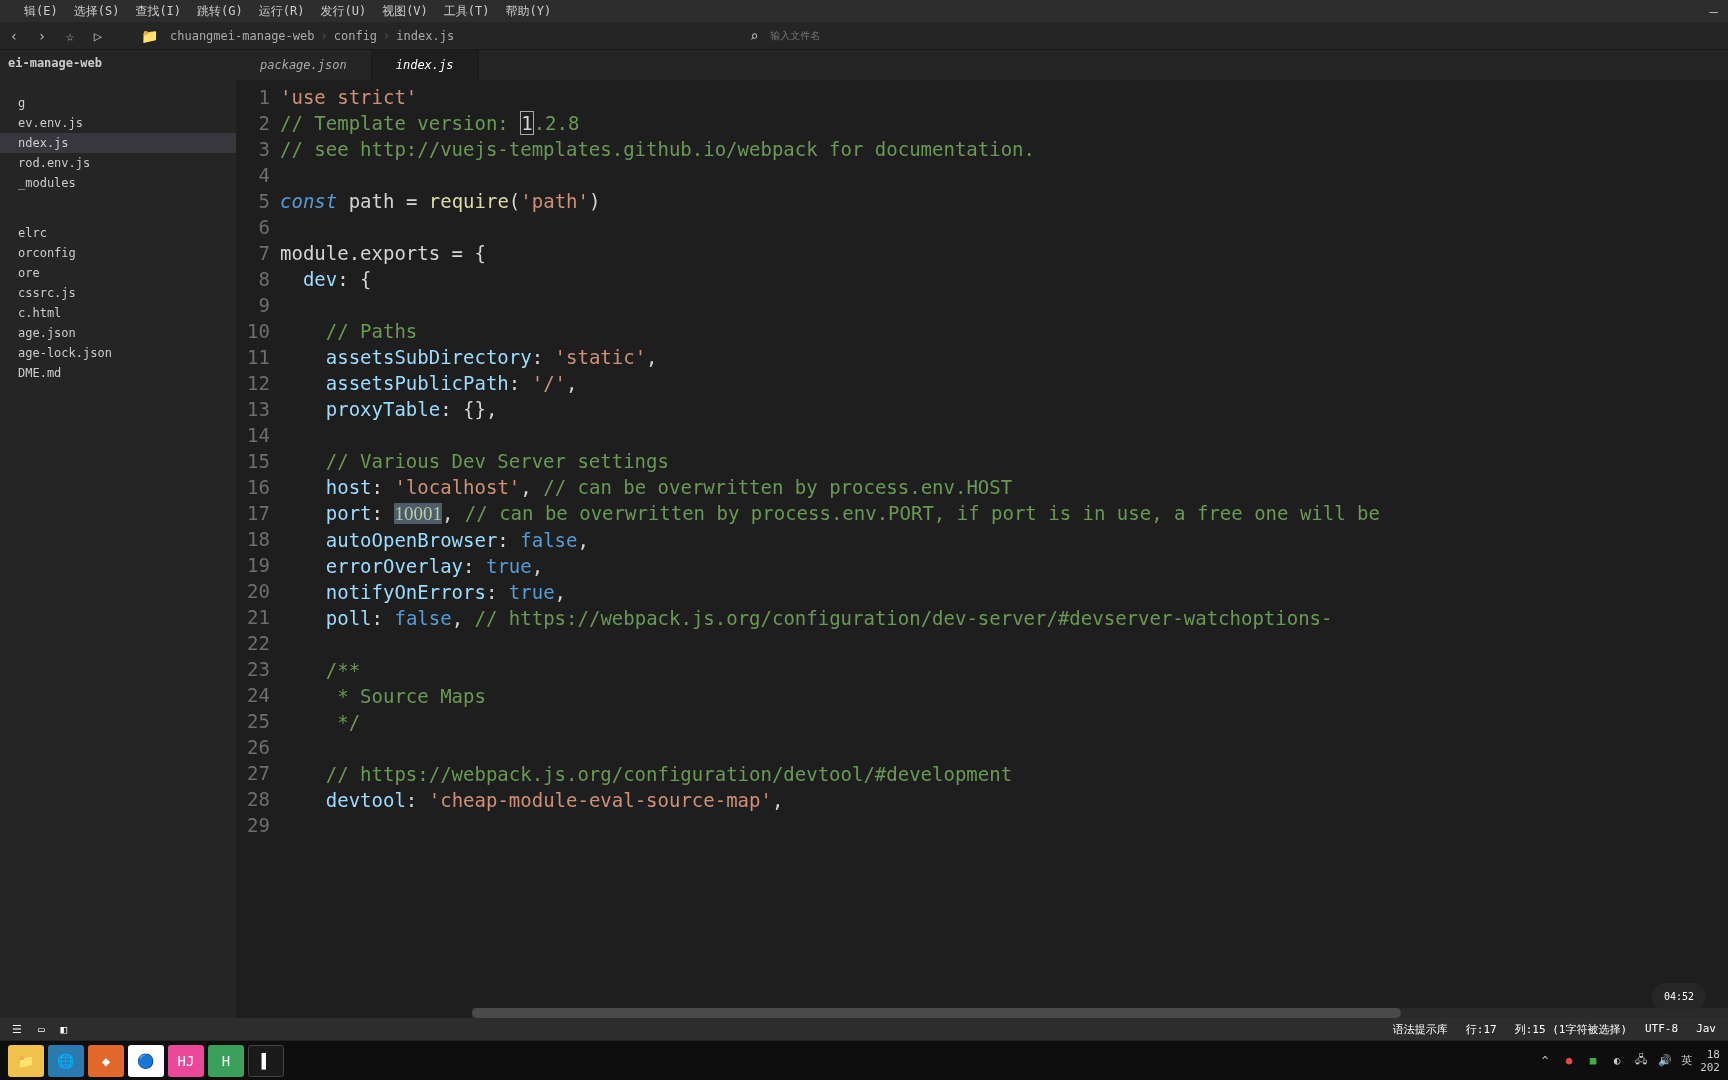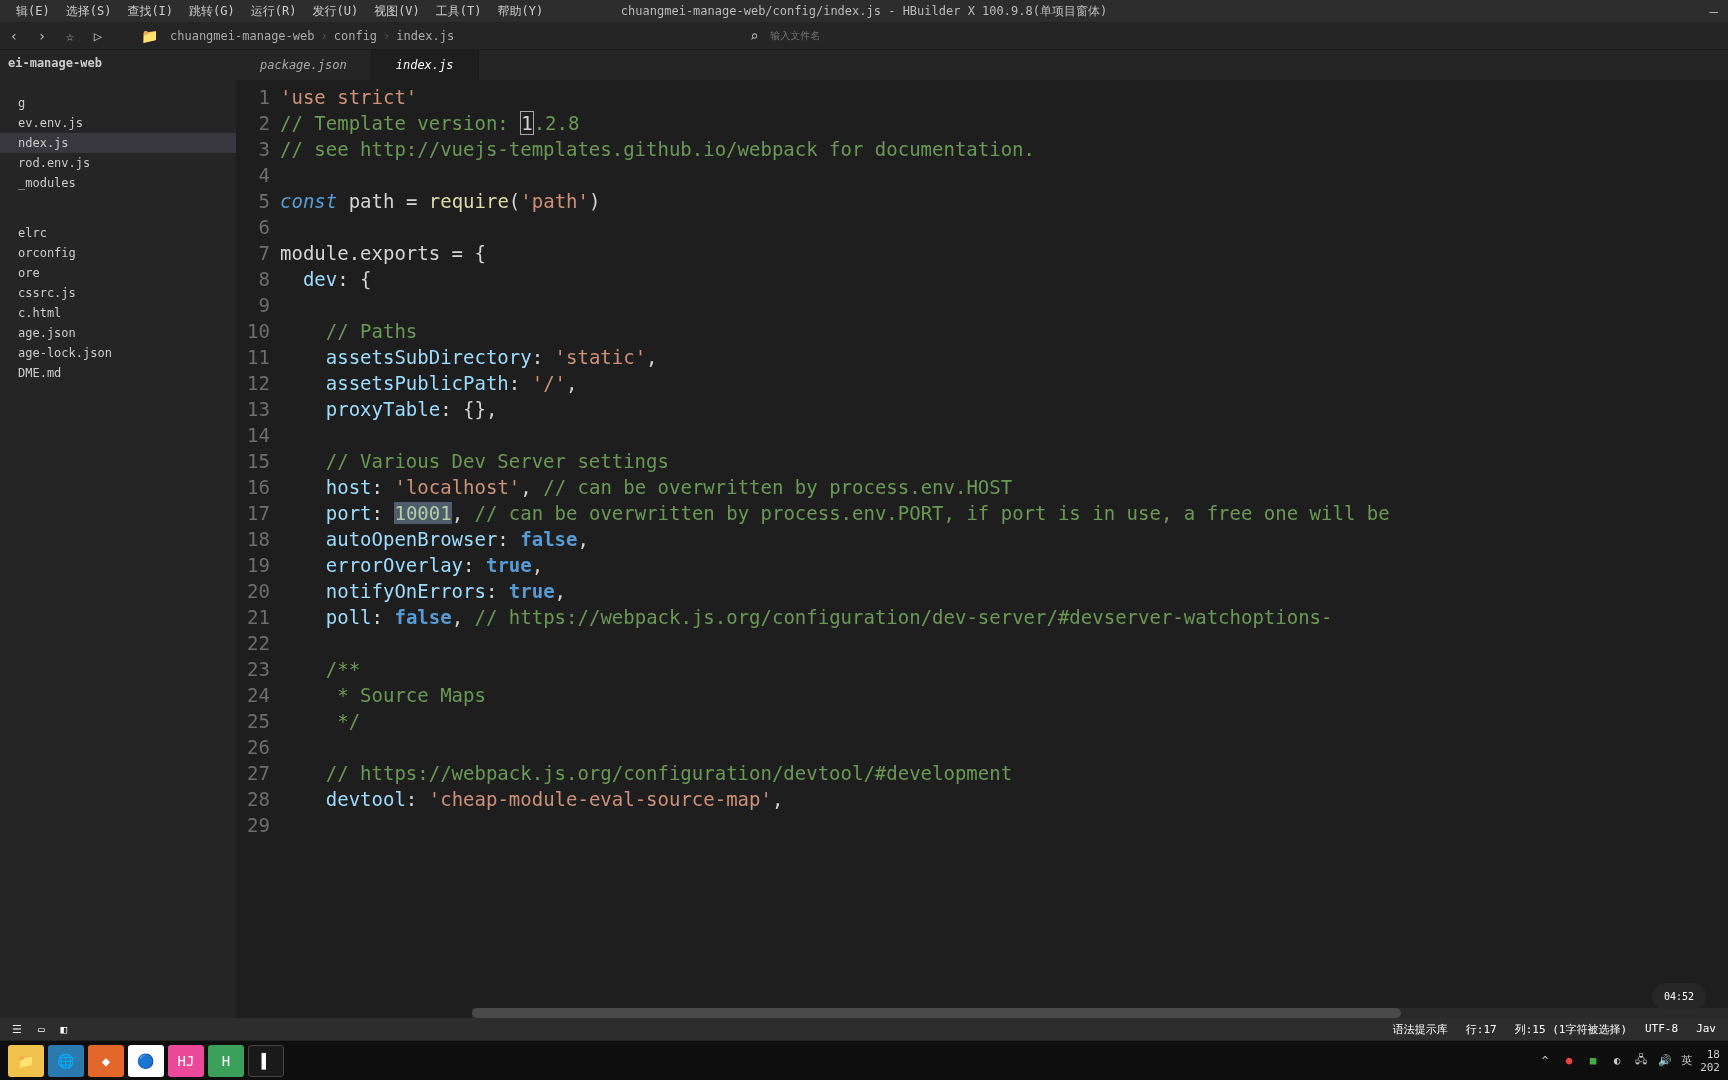--- a/index.html
+++ b/index.html
@@ -9,21 +9,21 @@
       background: #1e1e1e;
       font-family: Consolas, "Microsoft YaHei", monospace;
       color: #d4d4d4;
       overflow: hidden;
     }
     .menubar {
       height: 22px;
       background: #2d2d2d;
       display: flex;
       align-items: center;
-      padding: 0 8px;
+      padding: 0 16px;
       font-size: 12px;
       color: #ccc;
       position: relative;
     }
     .menu-item {
       padding: 0 8px;
       cursor: pointer;
     }
     .window-title {
       position: absolute;
@@ -145,22 +145,22 @@
     .code {
       flex: 1;
       white-space: pre;
     }
     .c-str { color: #ce9178; }
     .c-com { color: #6a9955; }
     .c-kw  { color: #569cd6; font-style: italic; }
     .c-fn  { color: #dcdcaa; }
     .c-var { color: #d4d4d4; }
     .c-prop{ color: #9cdcfe; }
-    .c-num { color: #b5cea8; }
-    .c-bool{ color: #569cd6; font-weight: bold; }
+    .c-num { color: #b5cea8; font-family: Liberation Serif, serif; }
+    .c-bool{ color: #569cd6; }
     .c-punc{ color: #d4d4d4; }
     .c-sel { background: #515c6a; }
     .cursor-box { border: 1px solid #aaa; padding: 0 0px; }
     .statusbar {
       height: 22px;
       background: #007acc;
       display: flex;
       align-items: center;
       justify-content: space-between;
       padding: 0 12px;
@@ -226,21 +226,20 @@
 <div class="menubar">
   <span class="menu-item">辑(E)</span>
   <span class="menu-item">选择(S)</span>
   <span class="menu-item">查找(I)</span>
   <span class="menu-item">跳转(G)</span>
   <span class="menu-item">运行(R)</span>
   <span class="menu-item">发行(U)</span>
   <span class="menu-item">视图(V)</span>
   <span class="menu-item">工具(T)</span>
   <span class="menu-item">帮助(Y)</span>
-  <span class="window-title">chuangmei-manage-web/config/index.js - HBuilder X 100.9.8(单项目窗体)</span>
   <span class="minimize-icon">—</span>
 </div>
 
 <div class="toolbar">
   <span class="tool-icon">‹</span>
   <span class="tool-icon">›</span>
   <span class="tool-icon">☆</span>
   <span class="tool-icon">▷</span>
   <span style="width:12px"></span>
   <span class="tool-icon">📁</span>

